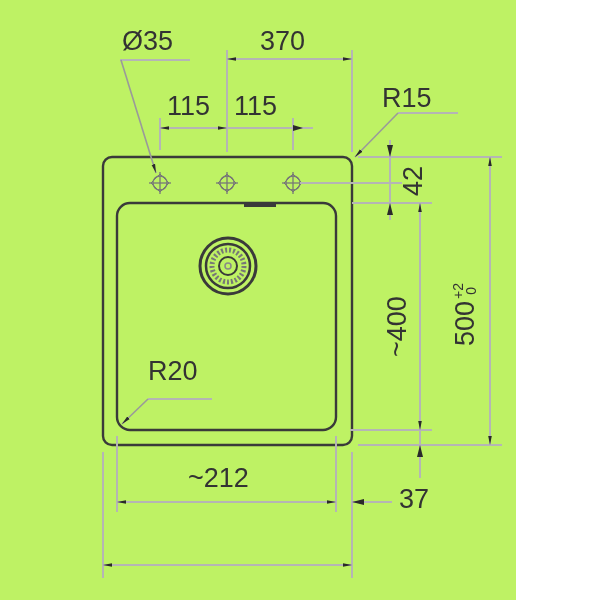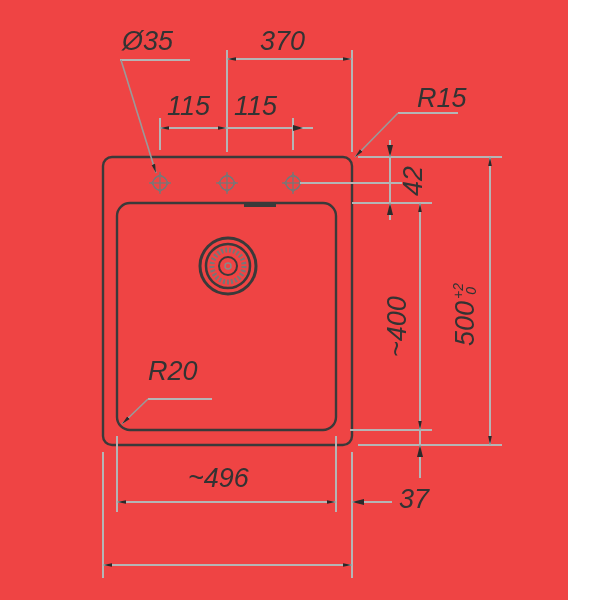--- a/index.html
+++ b/index.html
@@ -2,25 +2,24 @@
 <html><head>
   <meta charset="utf-8">
   <style>
     html, body {
       margin: 0;
       padding: 0;
       background: #ffffff;
     }
     #canvas {
       position: relative;
-      width: 568px;
+      width: 516px;
       height: 600px;
-      background: #ef4444;
+      background: #bef264;
       overflow: hidden;
-      font-style: italic;
     }
     svg {
       position: absolute;
       left: 0;
       top: 0;
     }
     .lbl {
       position: absolute;
       font-family: "Liberation Sans", sans-serif;
       color: #333333;
@@ -155,27 +154,27 @@
       <path d="M352,502 L364,499 L364,505 Z" fill="#2a2a2a" stroke="none"></path>
 
       <line x1="103" y1="565" x2="352" y2="565" marker-start="url(#arrow)" marker-end="url(#arrow)"></line>
     </g>
   </svg>
 
   <div class="lbl" style="left:122px; top:28px;">Ø35</div>
   <div class="lbl" style="left:260px; top:28px;">370</div>
   <div class="lbl" style="left:167px; top:93px;">115</div>
   <div class="lbl" style="left:234px; top:93px;">115</div>
-  <div class="lbl" style="left:417px; top:85px;">R15</div>
+  <div class="lbl" style="left:382px; top:85px;">R15</div>
 
   <div class="lbl vert" style="left:400px; top:196px;">42</div>
   <div class="lbl vert" style="left:384px; top:357px;">~400</div>
 
   <div class="lbl vert" style="left:452px; top:346px;">
     <span>500</span><span class="sup"><span>+2</span><span>0</span></span>
   </div>
 
   <div class="lbl" style="left:148px; top:358px;">R20</div>
-  <div class="lbl" style="left:188px; top:465px;">~496</div>
+  <div class="lbl" style="left:188px; top:465px;">~212</div>
   <div class="lbl" style="left:399px; top:486px;">37</div>
 
 
 </div>
 
 </body></html>

